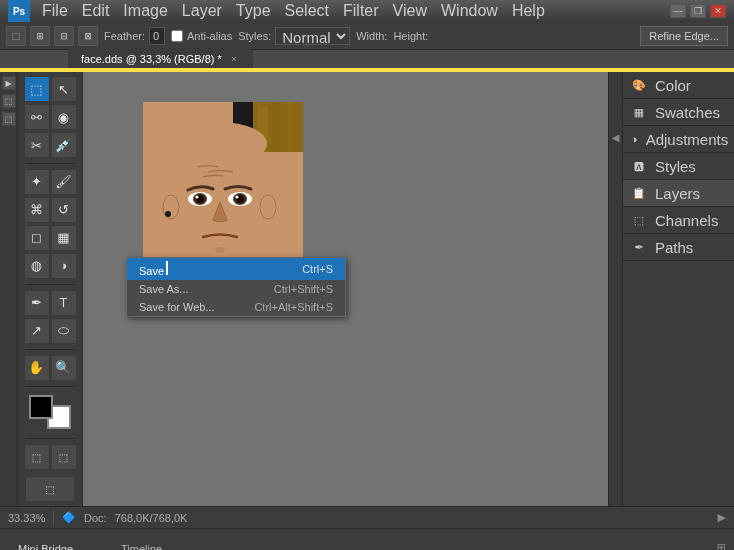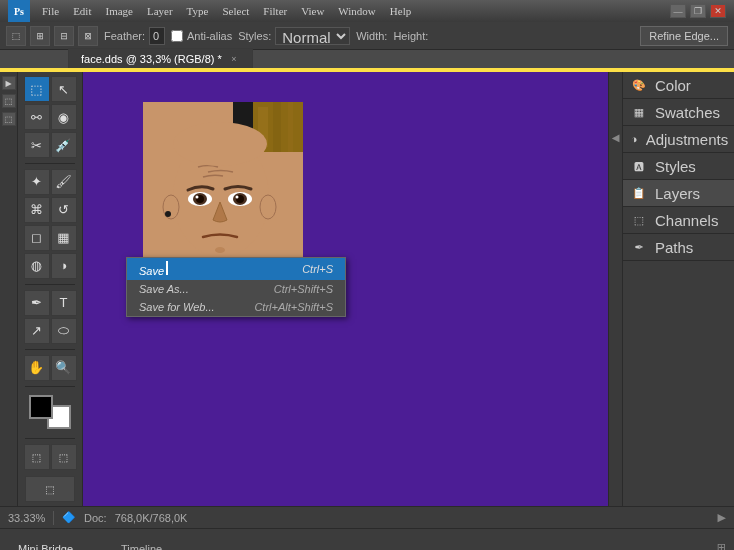--- a/index.html
+++ b/index.html
@@ -1,23 +1,23 @@
 <!DOCTYPE html>
 <html><head>
   <meta charset="utf-8">
   <style>
     * { margin: 0; padding: 0; box-sizing: border-box; }
     body { width: 734px; height: 550px; overflow: hidden; background: #3c3c3c; font-family: 'Arial', sans-serif; font-size: 11px; color: #ccc; user-select: none; }
 
     
-    #titlebar { height: 22px; background: linear-gradient(to bottom, #5a5a5a, #3a3a3a); display: flex; align-items: center; justify-content: space-between; padding: 0 8px; font-family: Liberation Serif, serif; }
+    #titlebar { height: 22px; background: linear-gradient(to bottom, #5a5a5a, #3a3a3a); display: flex; align-items: center; justify-content: space-between; padding: 0 8px; }
     #titlebar-left { display: flex; align-items: center; gap: 6px; }
     #ps-logo { width: 22px; height: 22px; background: #1e73b8; display: flex; align-items: center; justify-content: center; font-weight: bold; font-size: 10px; color: white; }
     #titlebar-menu { display: flex; gap: 2px; }
-    .menu-item { padding: 2px 6px; color: #ccc; cursor: pointer; font-size: 11px; }
+    .menu-item { padding: 2px 6px; color: #ccc; cursor: pointer; font-size: 16px; }
     #titlebar-controls { display: flex; gap: 4px; }
     .win-btn { width: 16px; height: 14px; display: flex; align-items: center; justify-content: center; font-size: 9px; cursor: pointer; background: #666; color: #ccc; border: 1px solid #555; }
     .win-btn.close { background: #c0392b; }
 
     
     #options-bar { height: 28px; background: #3d3d3d; border-bottom: 1px solid #2a2a2a; display: flex; align-items: center; padding: 0 6px; gap: 6px; }
     .opt-group { display: flex; align-items: center; gap: 4px; }
     .opt-icon { width: 20px; height: 20px; background: #4a4a4a; border: 1px solid #555; display: flex; align-items: center; justify-content: center; font-size: 9px; cursor: pointer; }
     .opt-label { font-size: 11px; color: #bbb; }
     .opt-input { width: 16px; height: 18px; background: #2a2a2a; border: 1px solid #555; color: #ccc; font-size: 11px; padding: 0 3px; }
@@ -39,21 +39,21 @@
     .tool-row { display: flex; gap: 1px; }
     .tool-btn { width: 26px; height: 26px; background: #4a4a4a; border: 1px solid #3a3a3a; display: flex; align-items: center; justify-content: center; font-size: 13px; cursor: pointer; color: #ddd; position: relative; }
     .tool-btn.active { background: #1e73b8; }
     .tool-sep { width: 50px; height: 1px; background: #2a2a2a; margin: 3px 0; }
     .fg-bg { width: 50px; height: 40px; position: relative; margin: 4px 0; }
     .color-sq { width: 24px; height: 24px; border: 2px solid #888; cursor: pointer; position: absolute; }
     .fg-sq { background: #000; top: 0; left: 4px; z-index: 2; }
     .bg-sq { background: #fff; bottom: 0; right: 4px; z-index: 1; }
 
     
-    #canvas-area { flex: 1; background: #4c1d95; position: relative; overflow: hidden; font-style: italic; }
+    #canvas-area { flex: 1; background: #737373; position: relative; overflow: hidden; }
     #document-canvas { position: absolute; top: 30px; left: 60px; width: 160px; height: 160px; }
 
     
     #dropdown-menu { position: absolute; top: 185px; left: 43px; background: #4a4a4a; border: 1px solid #666; min-width: 220px; z-index: 100; box-shadow: 2px 2px 6px rgba(0,0,0,0.5); }
     .menu-row { padding: 3px 12px; display: flex; justify-content: space-between; align-items: center; cursor: pointer; font-size: 11px; color: #ccc; }
     .menu-row.highlighted { background: #1e73b8; color: white; }
     .menu-shortcut { color: #aaa; margin-left: 20px; }
     .menu-row.highlighted .menu-shortcut { color: #ddd; }
     .cursor-indicator { width: 2px; height: 14px; background: white; display: inline-block; margin-left: 2px; animation: blink 1s infinite; }
     @keyframes blink { 0%,50%{ opacity:1 } 51%,100%{ opacity:0 } }

